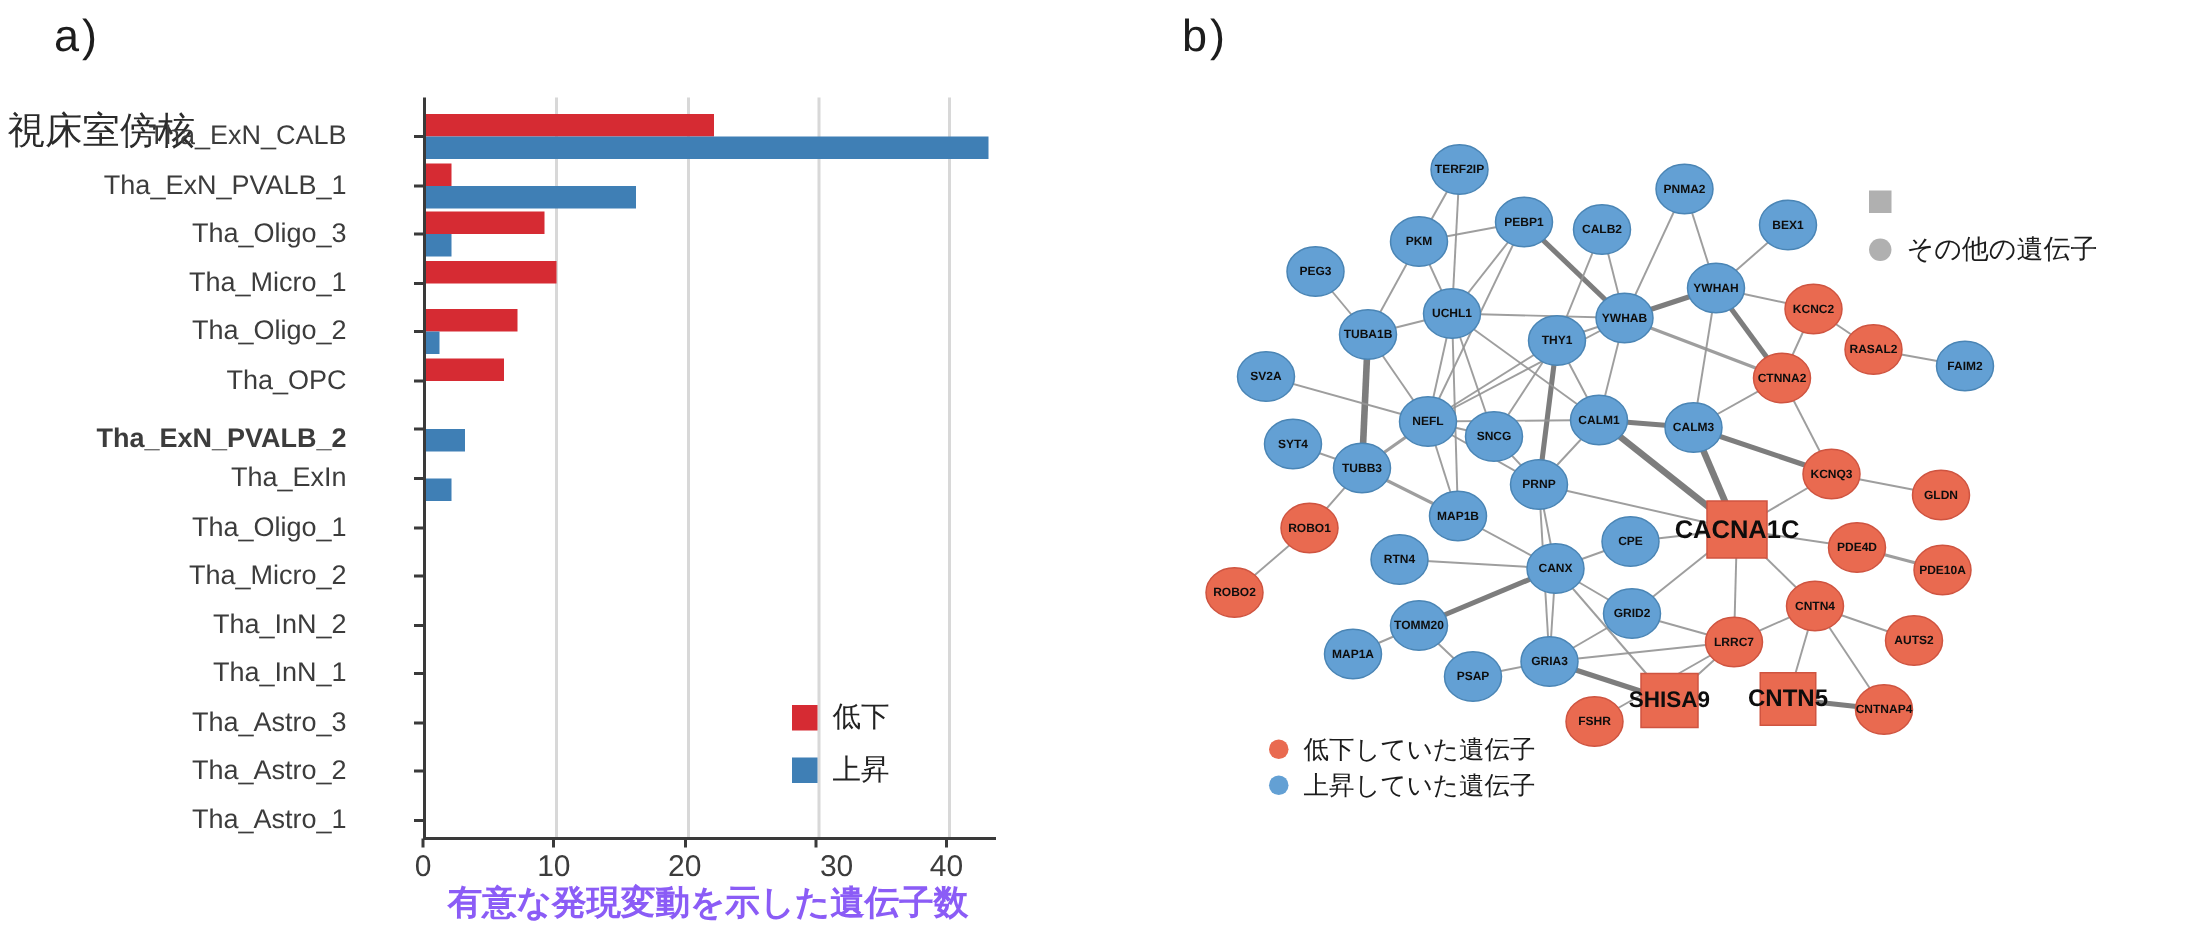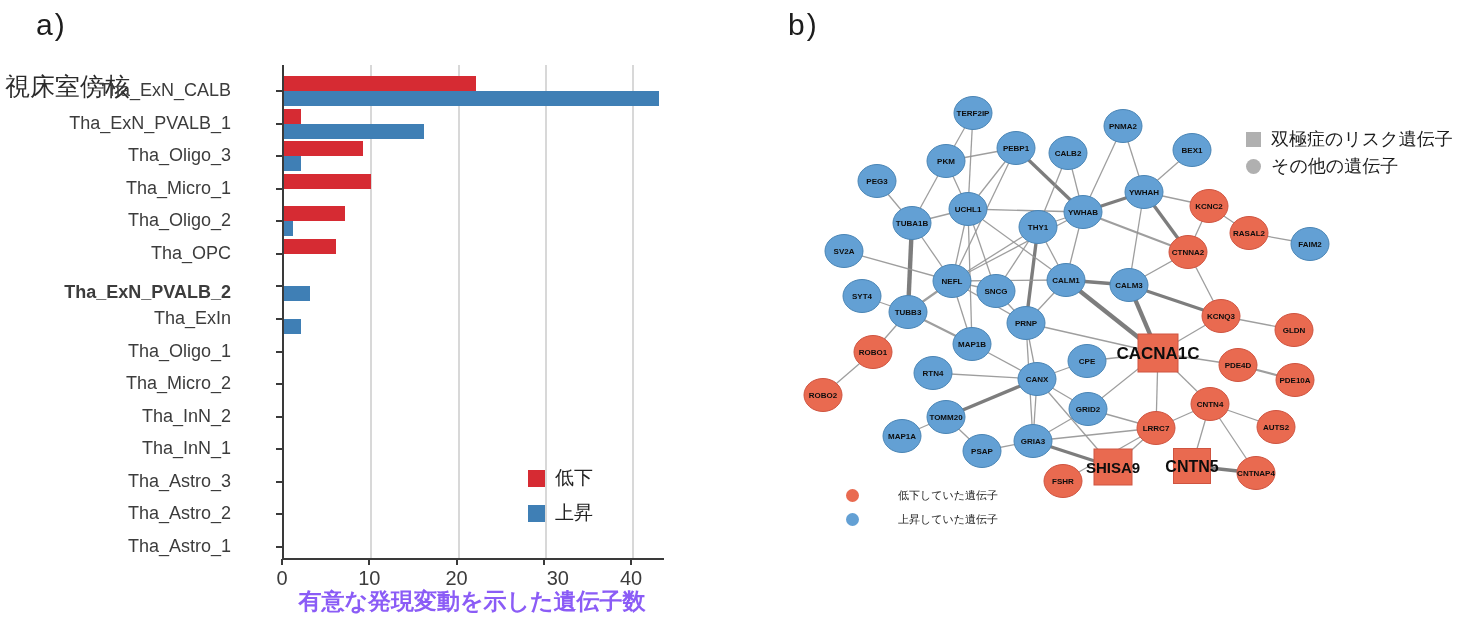--- a/index.html
+++ b/index.html
@@ -17,21 +17,21 @@
   .xtick{position:absolute;width:2px;height:6px;background:#3a3a3a;}
   .xticklab{position:absolute;transform:translateX(-50%);font-size:20px;color:#3c3c3c;}
   #xaxis-label{font-size:23px;color:#8b5cf6;font-weight:bold;}
   .leg-row{position:absolute;display:flex;align-items:center;gap:10px;}
   .leg-swatch{width:17px;height:17px;flex:0 0 17px;}
   .leg-text{font-size:19px;color:#222;}
   
   .nleg-row{position:absolute;display:flex;align-items:center;gap:10px;}
   .nleg-shape{flex:0 0 auto;}
   .nleg-text{font-size:18px;color:#1c1c1c;white-space:nowrap;}
-  .nleg-text.small{font-size:11px;margin-left:29px;}
+  .nleg-text.small{font-size:17px;}
   svg text{font-family:"Liberation Sans","DejaVu Sans",sans-serif;}
 </style>
 </head>
 <body>
 
 <div class="abs panel-label" style="left:36px;top:8px;">a)</div>
 <div class="abs panel-label" style="left:788px;top:8px;">b)</div>
 
 <div class="abs" id="region-label" style="left:5px;top:70px;">視床室傍核</div>
 <div class="abs" id="ylabels" style="left:0;top:70px;width:241px;height:488px;">
@@ -276,21 +276,20 @@
     <rect x="1138" y="334" width="40" height="38" fill="#e96a50" stroke="#cf5440" stroke-width="1"></rect>
     <text x="1158" y="353" text-anchor="middle" dominant-baseline="central" font-size="17" font-weight="700" fill="#0d0d0d">CACNA1C</text>
     <rect x="1094" y="449" width="38" height="36" fill="#e96a50" stroke="#cf5440" stroke-width="1"></rect>
     <text x="1113" y="467" text-anchor="middle" dominant-baseline="central" font-size="15" font-weight="700" fill="#0d0d0d">SHISA9</text>
     <rect x="1173.5" y="448.5" width="37" height="35" fill="#e96a50" stroke="#cf5440" stroke-width="1"></rect>
     <text x="1192" y="466" text-anchor="middle" dominant-baseline="central" font-size="16" font-weight="700" fill="#0d0d0d">CNTN5</text>
   </svg>
 <div class="abs" id="net-legend-top">
     <div class="nleg-row" style="left: 1246px; top: 127px;">
       <div class="nleg-shape" style="width: 15px; height: 15px; background: rgb(176, 176, 176);"></div>
-      <div class="nleg-text">双極症のリスク遺伝子</div>
     </div>
     <div class="nleg-row" style="left: 1246px; top: 154px;">
       <div class="nleg-shape" style="width: 15px; height: 15px; background: rgb(176, 176, 176); border-radius: 50%;"></div>
       <div class="nleg-text">その他の遺伝子</div>
     </div>
   </div>
 <div class="abs" id="net-legend-bottom">
     <div class="nleg-row" style="left: 846px; top: 488px;">
       <div class="nleg-shape" style="width: 13px; height: 13px; background: rgb(233, 106, 80); border-radius: 50%;"></div>
       <div class="nleg-text small">低下していた遺伝子</div>

